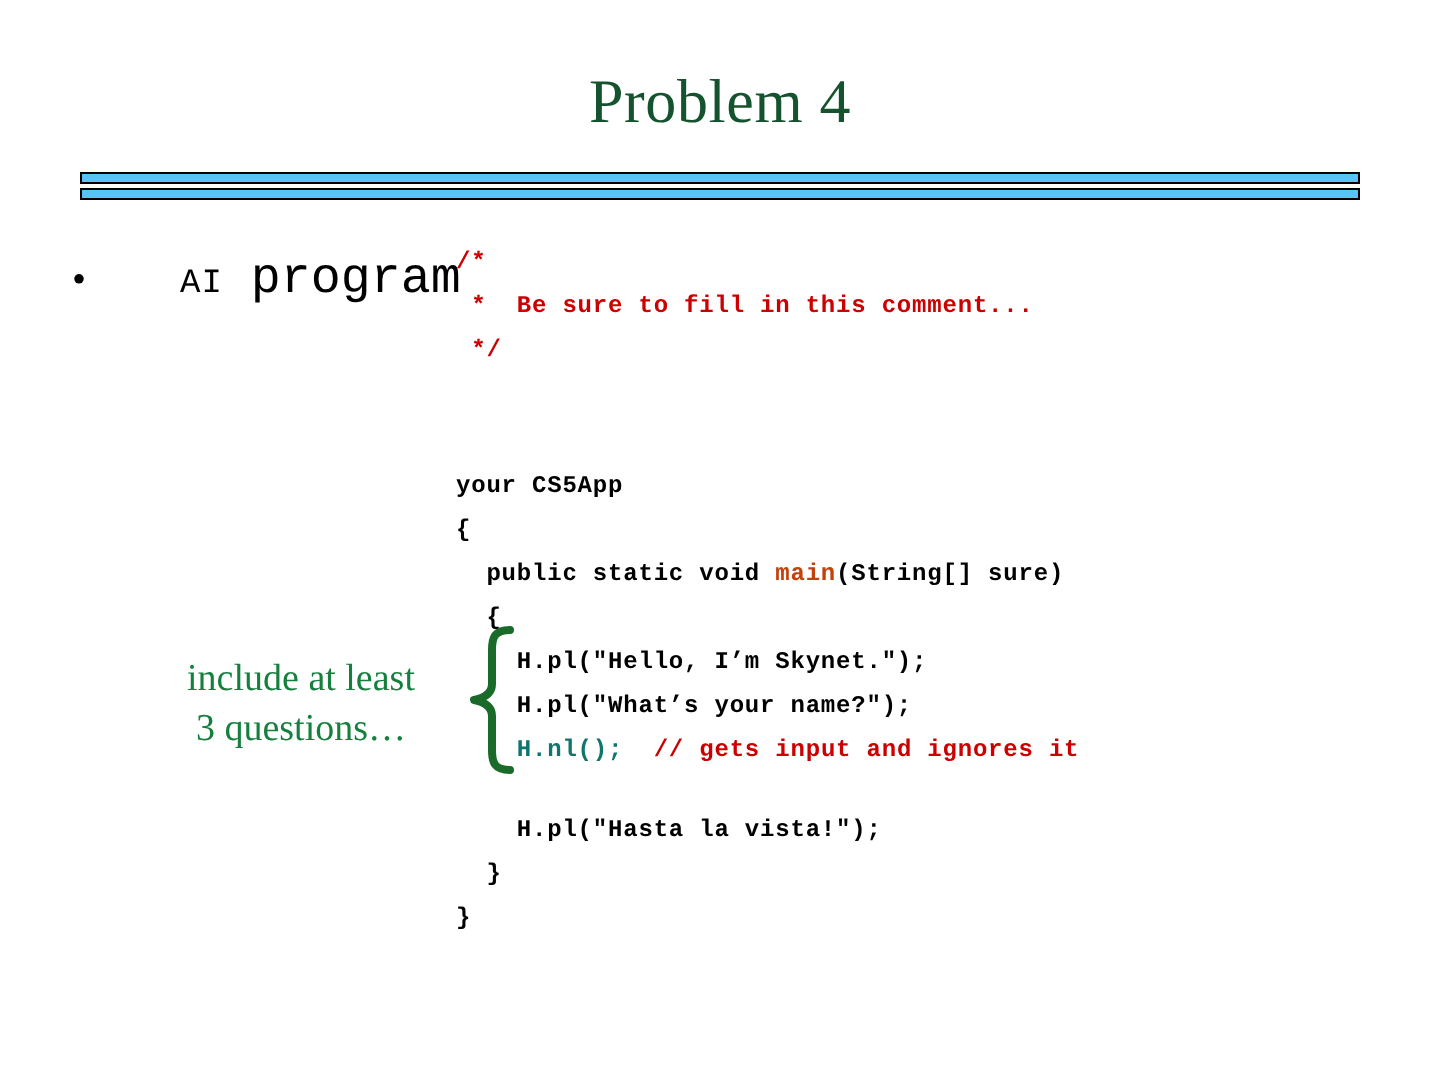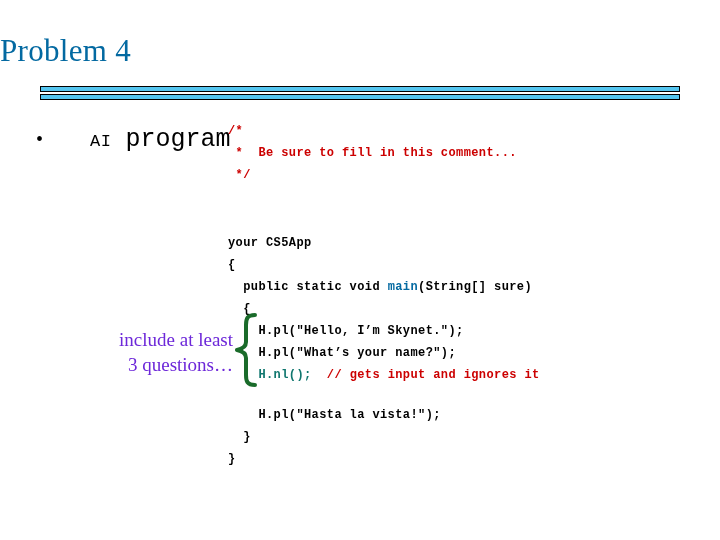--- a/index.html
+++ b/index.html
@@ -15,24 +15,25 @@
     font-family: "Liberation Serif", "DejaVu Serif", serif;
     -webkit-font-smoothing: none;
   }
 
   
   #slide-title {
     position: absolute;
     left: 0;
     top: 32px;
     width: 720px;
+    text-align: center;
     font-family: "Liberation Serif", "DejaVu Serif", serif;
     font-size: 31px;
     line-height: 38px;
-    color: #0369a1;
+    color: #14532d;
     letter-spacing: 0.3px;
   }
 
   
   #divider {
     position: absolute;
     left: 40px;
     top: 86px;
     width: 640px;
   }
@@ -90,35 +91,35 @@
   #class-block {
     left: 228px;
     top: 232px;
     color: #000000;
   }
   #tail-block {
     left: 228px;
     top: 404px;
     color: #000000;
   }
-  .kw-main  { color: #0369a1; }
+  .kw-main  { color: #c2410c; }
   .fn-green { color: #0f766e; }
   .cmt-red  { color: #CC0000; }
 
   
   #annotation {
     position: absolute;
     left: 68px;
     top: 327px;
     width: 165px;
-    color: #6d28d9;
+    color: #15803d;
     font-family: "Liberation Serif", "DejaVu Serif", serif;
     font-size: 19px;
     line-height: 25px;
-    text-align: right;
+    text-align: center;
   }
 
   
   #brace {
     position: absolute;
     left: 231px;
     top: 312px;
     width: 30px;
     height: 76px;
   }

